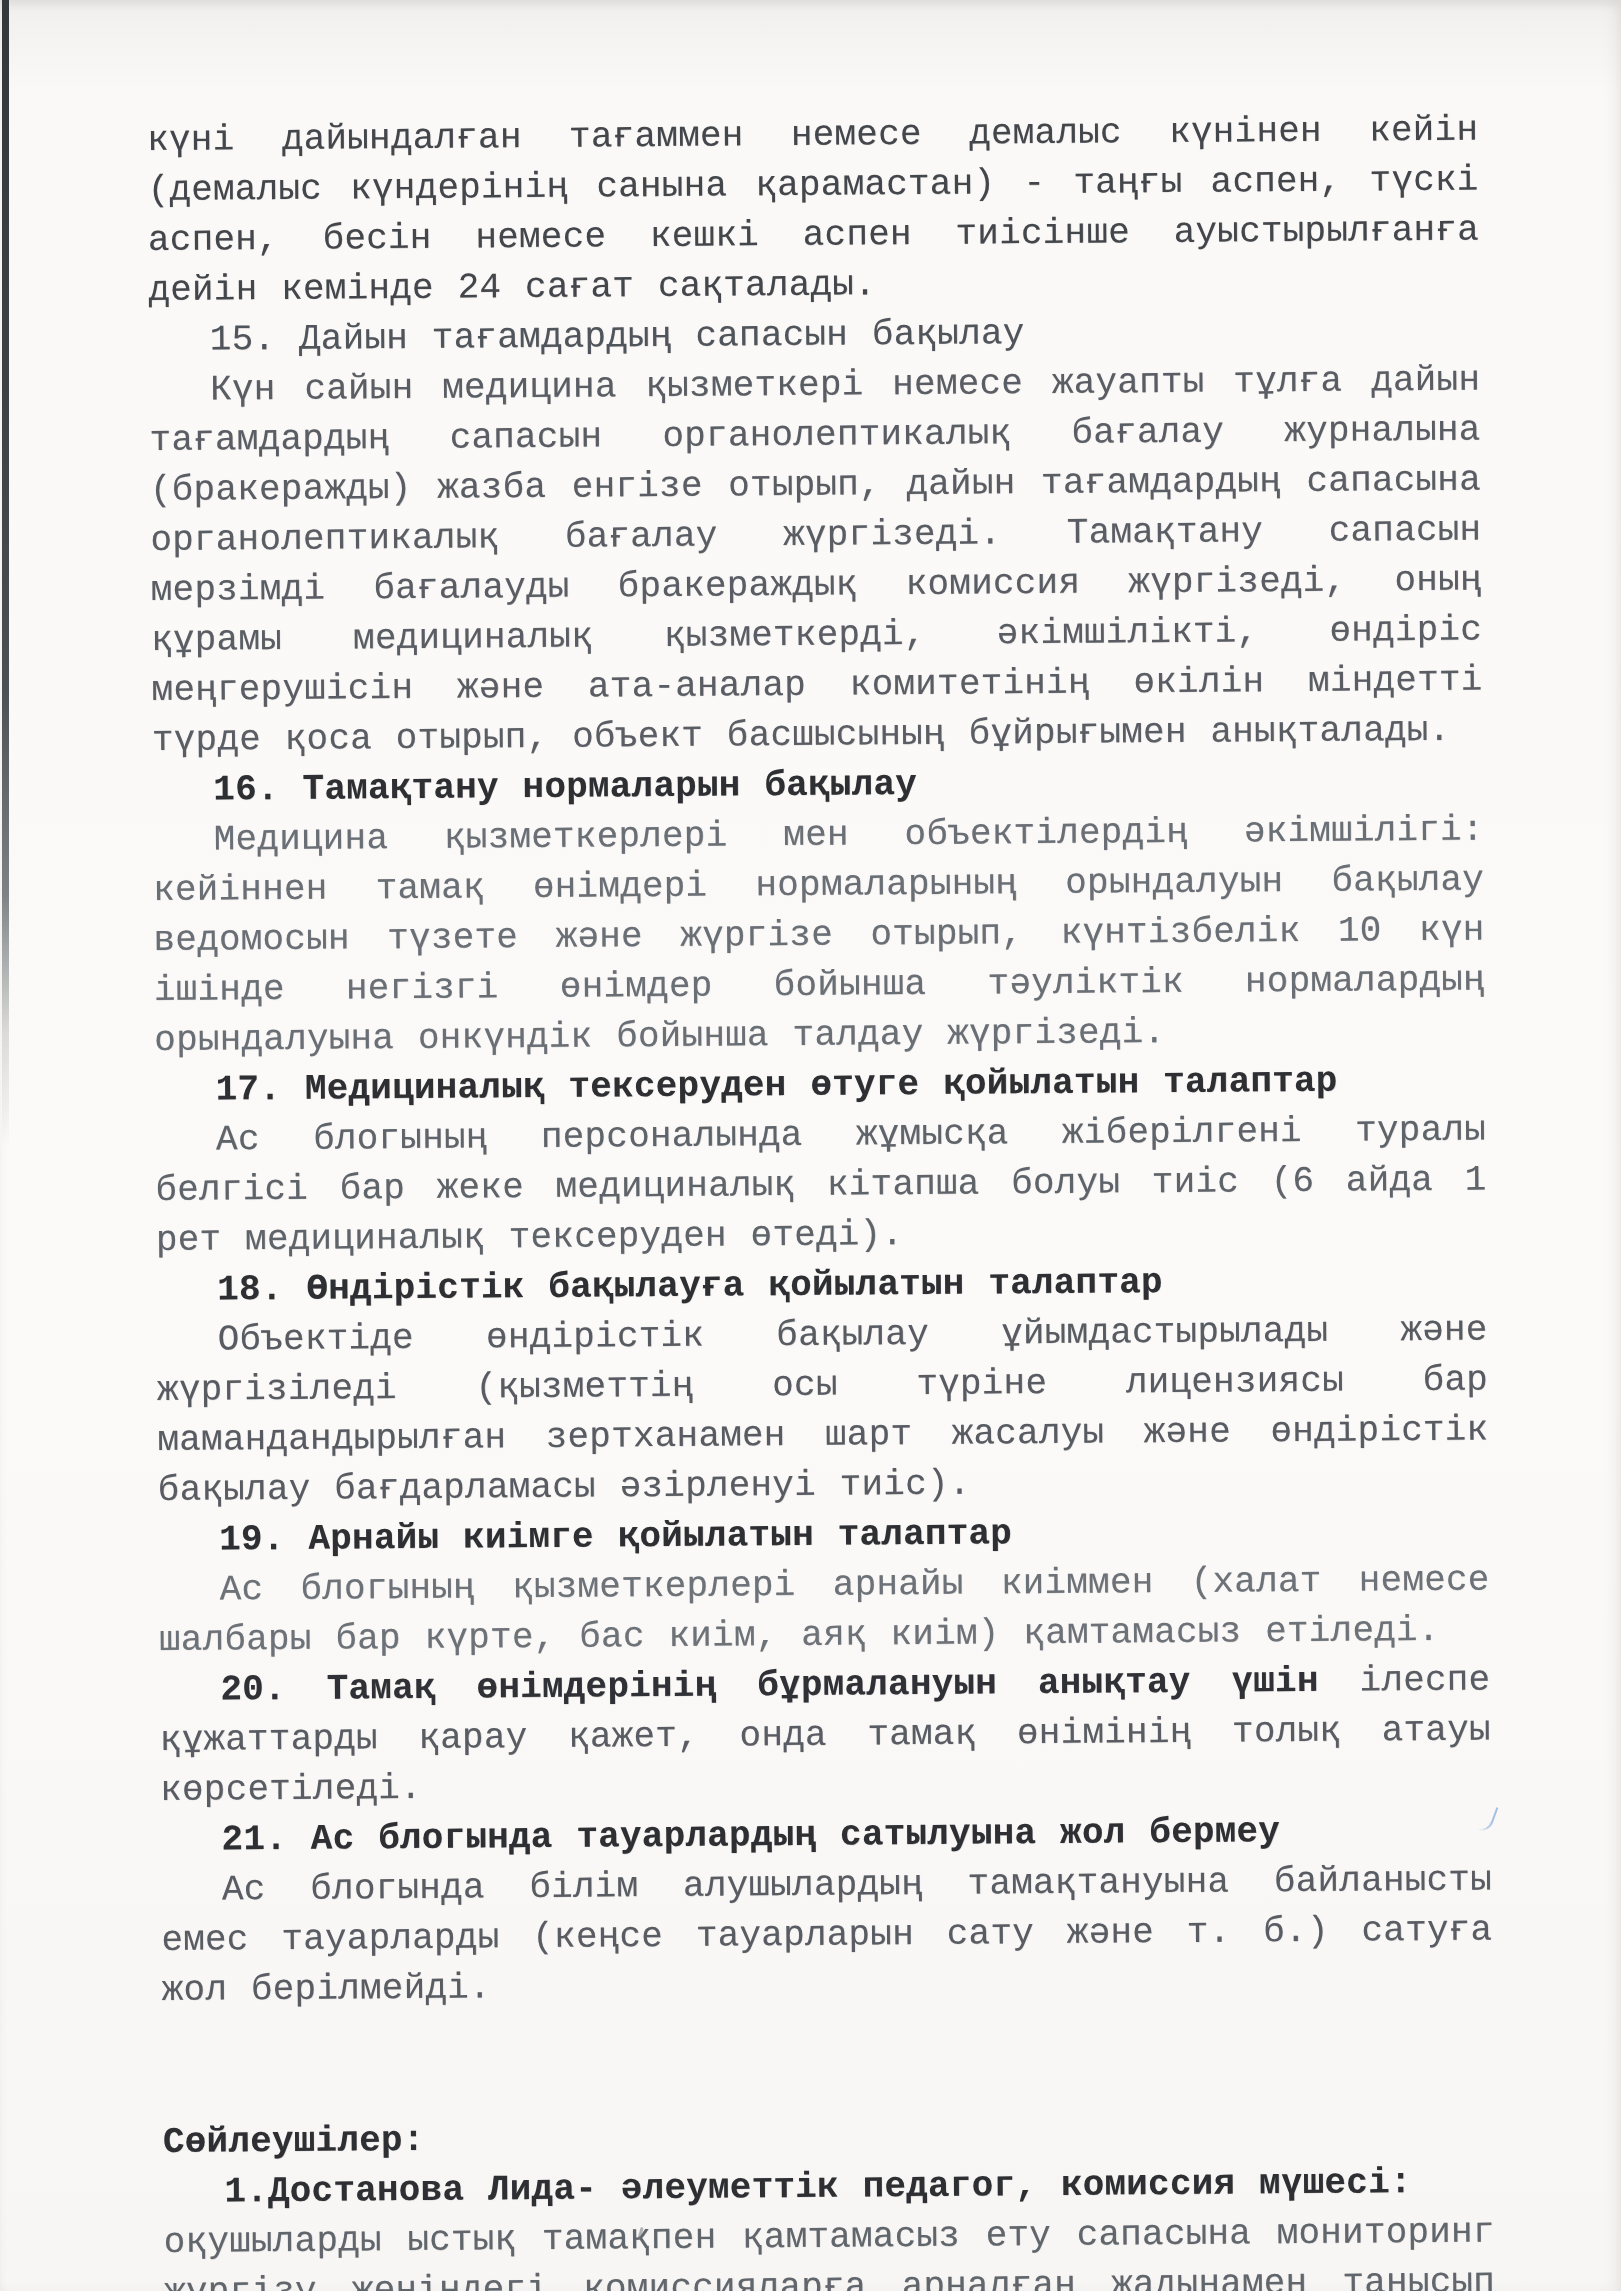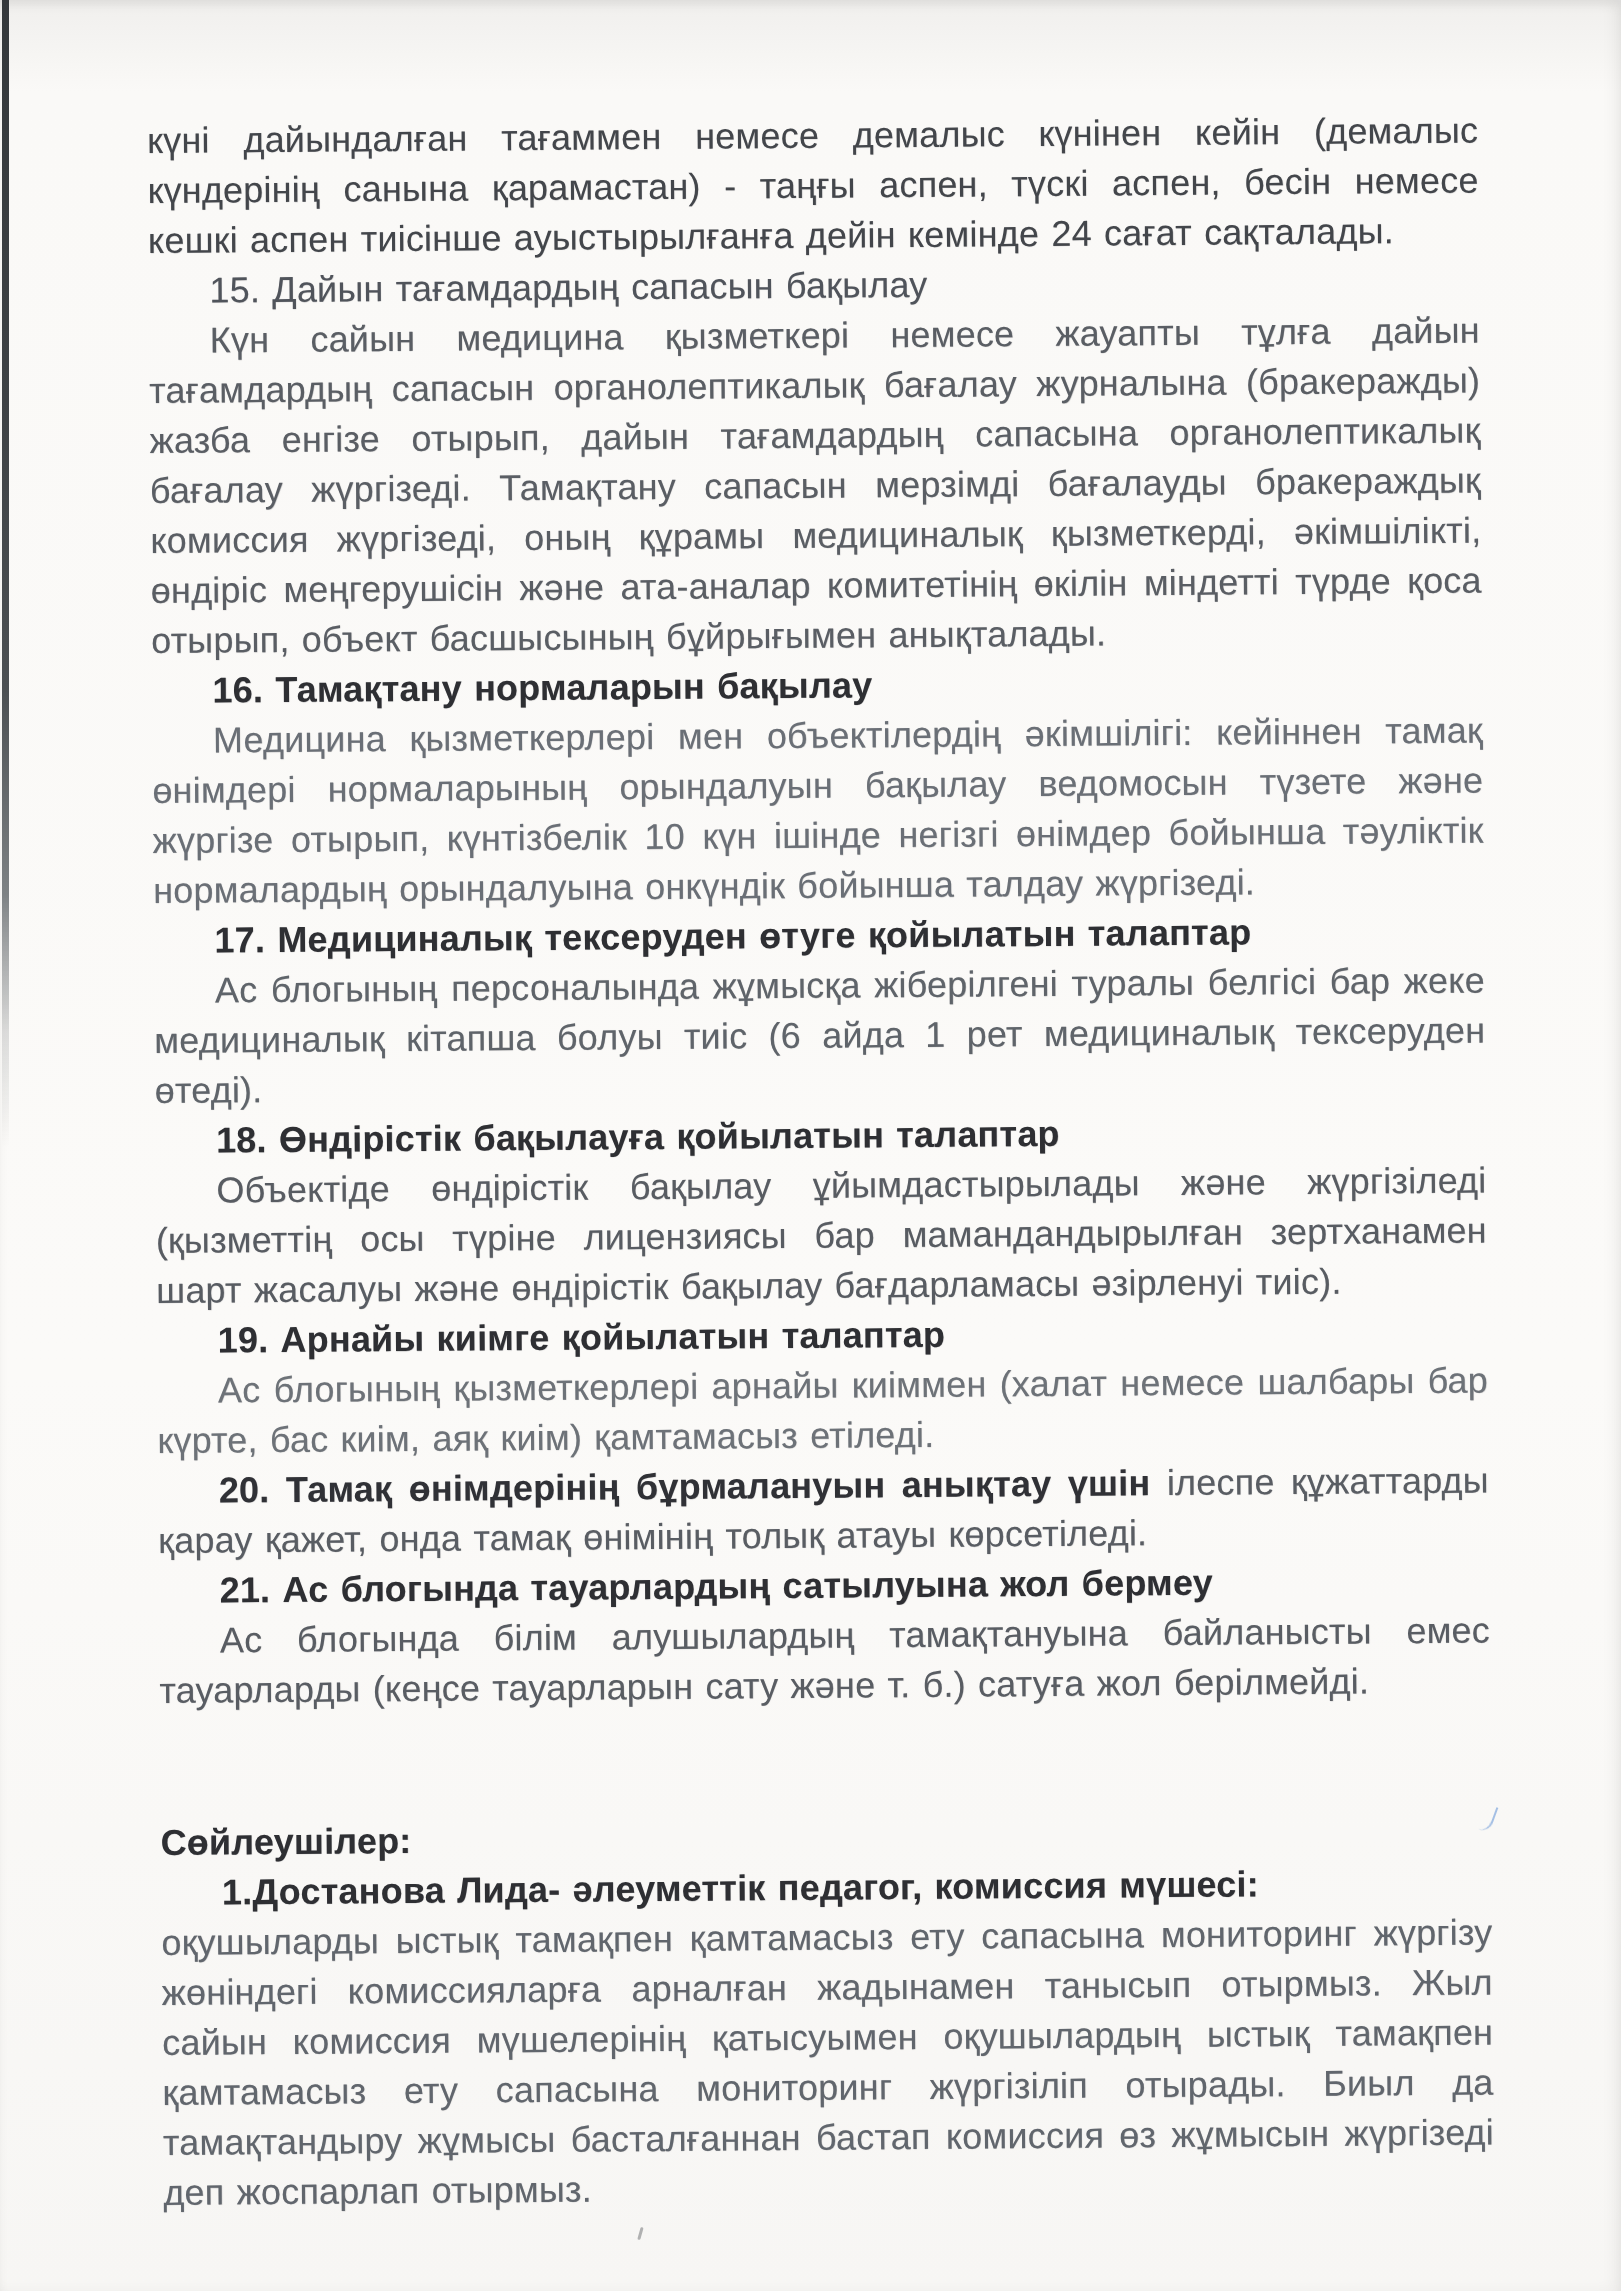--- a/index.html
+++ b/index.html
@@ -9,21 +9,21 @@
   }
   .sheet {
     position: relative;
     width: 1621px;
     height: 2292px;
     margin: 0 auto;
     overflow: hidden;
     background:
       linear-gradient(180deg, #f0efed 0%, #faf9f7 4%, #fbfaf8 60%, #f7f6f4 100%);
     box-shadow: inset -7.8px 0 13.7px rgba(0,0,0,0.045), inset 0 5.9px 9.8px rgba(0,0,0,0.05);
-    font-family: Liberation Sans, sans-serif;
+    font-family: Liberation Mono, monospace;
   }
   
   .edge-strip {
     position: absolute;
     left: 2px;
     top: 0;
     width: 6.9px;
     height: 1147px;
     background: linear-gradient(180deg,
       #34383b 0%, #3e4245 35%, #4c5053 60%, #7e8284 78%, rgba(160,162,163,0.35) 90%, rgba(200,200,200,0) 100%);

